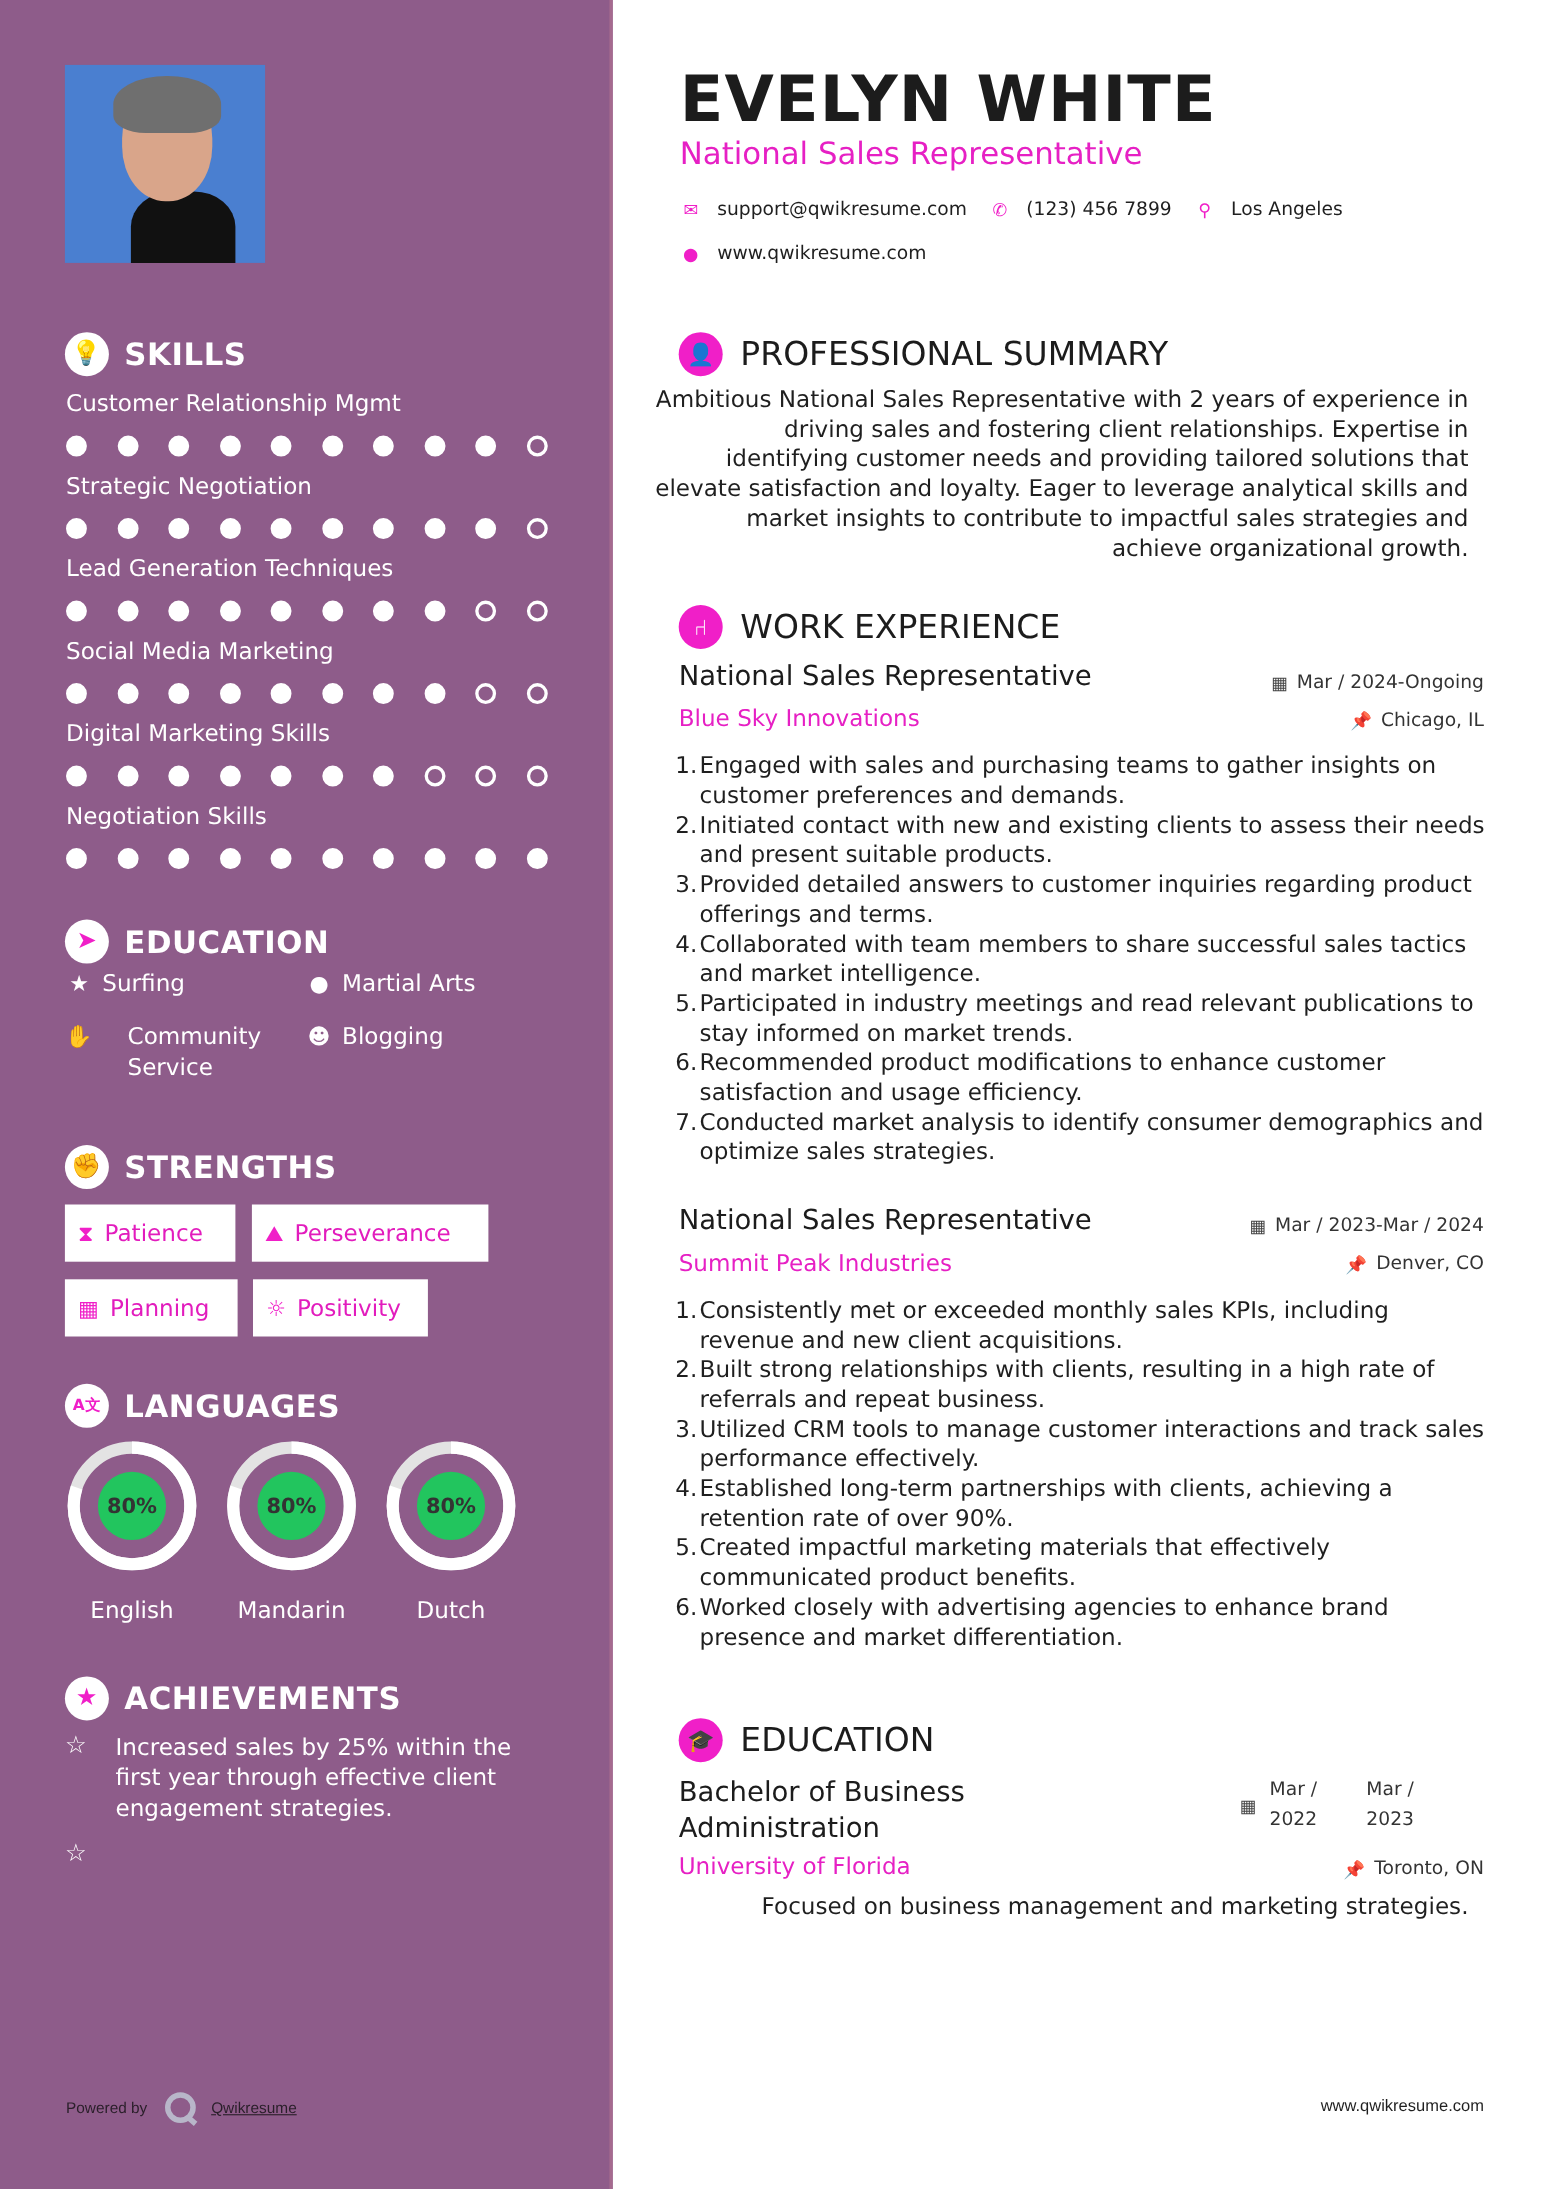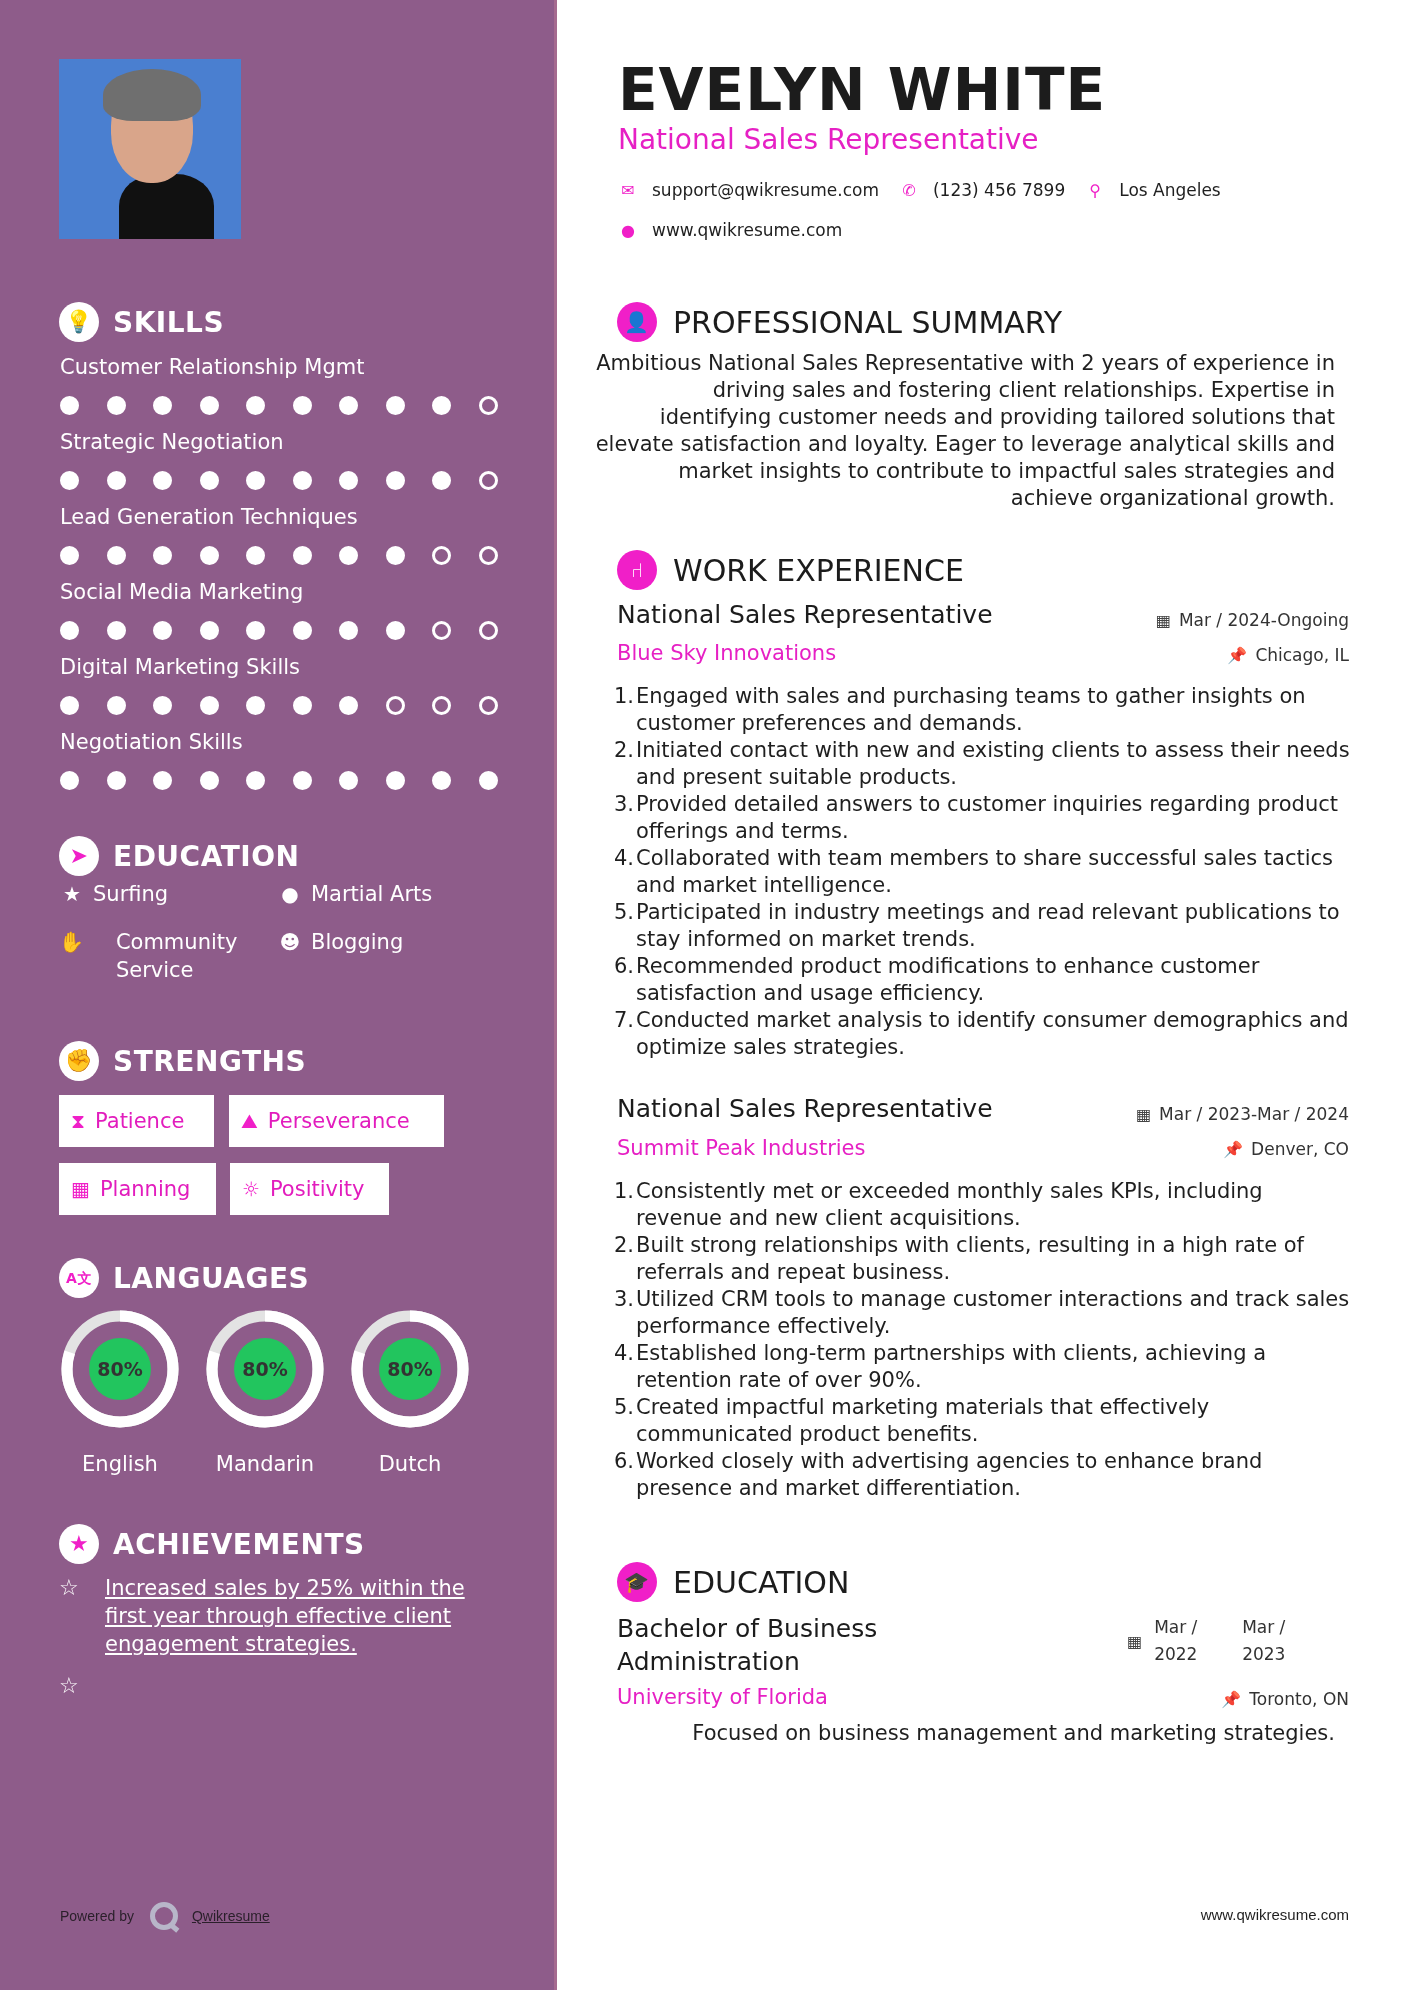--- a/index.html
+++ b/index.html
@@ -60,21 +60,21 @@
   .ring .pct {
     position: absolute; left: 30px; top: 30px; width: 62px; height: 62px; border-radius: 50%;
     background: #22c55e; display: flex; align-items: center; justify-content: center;
     font-weight: bold; font-size: 19px; color: #333333;
   }
   .lang-name { margin-top: 22px; font-size: 21px; color: #ffffff; }
 
   .achievements { position: absolute; left: 59px; top: 1574px; width: 460px; }
   .ach { display: flex; align-items: flex-start; margin-bottom: 14px; }
   .ach .ico { width: 34px; margin-right: 12px; color: #ffffff; font-size: 22px; line-height: 28px; }
-  .ach .txt { font-size: 21px; line-height: 28px; color: #ffffff; width: 400px; text-decoration: underline; }
+  .ach .txt { font-size: 21px; line-height: 28px; color: #ffffff; width: 400px; }
 
   .powered {
     position: absolute; left: 60px; top: 1902px; display: flex; align-items: center;
     font-family: "Liberation Sans", sans-serif; font-size: 14px; color: #2a1f2a;
   }
   .powered .q {
     width: 28px; height: 28px; margin: 0 14px 0 16px; border-radius: 50%;
     border: 5px solid #b8b6c9; position: relative;
   }
   .powered .q::after {

